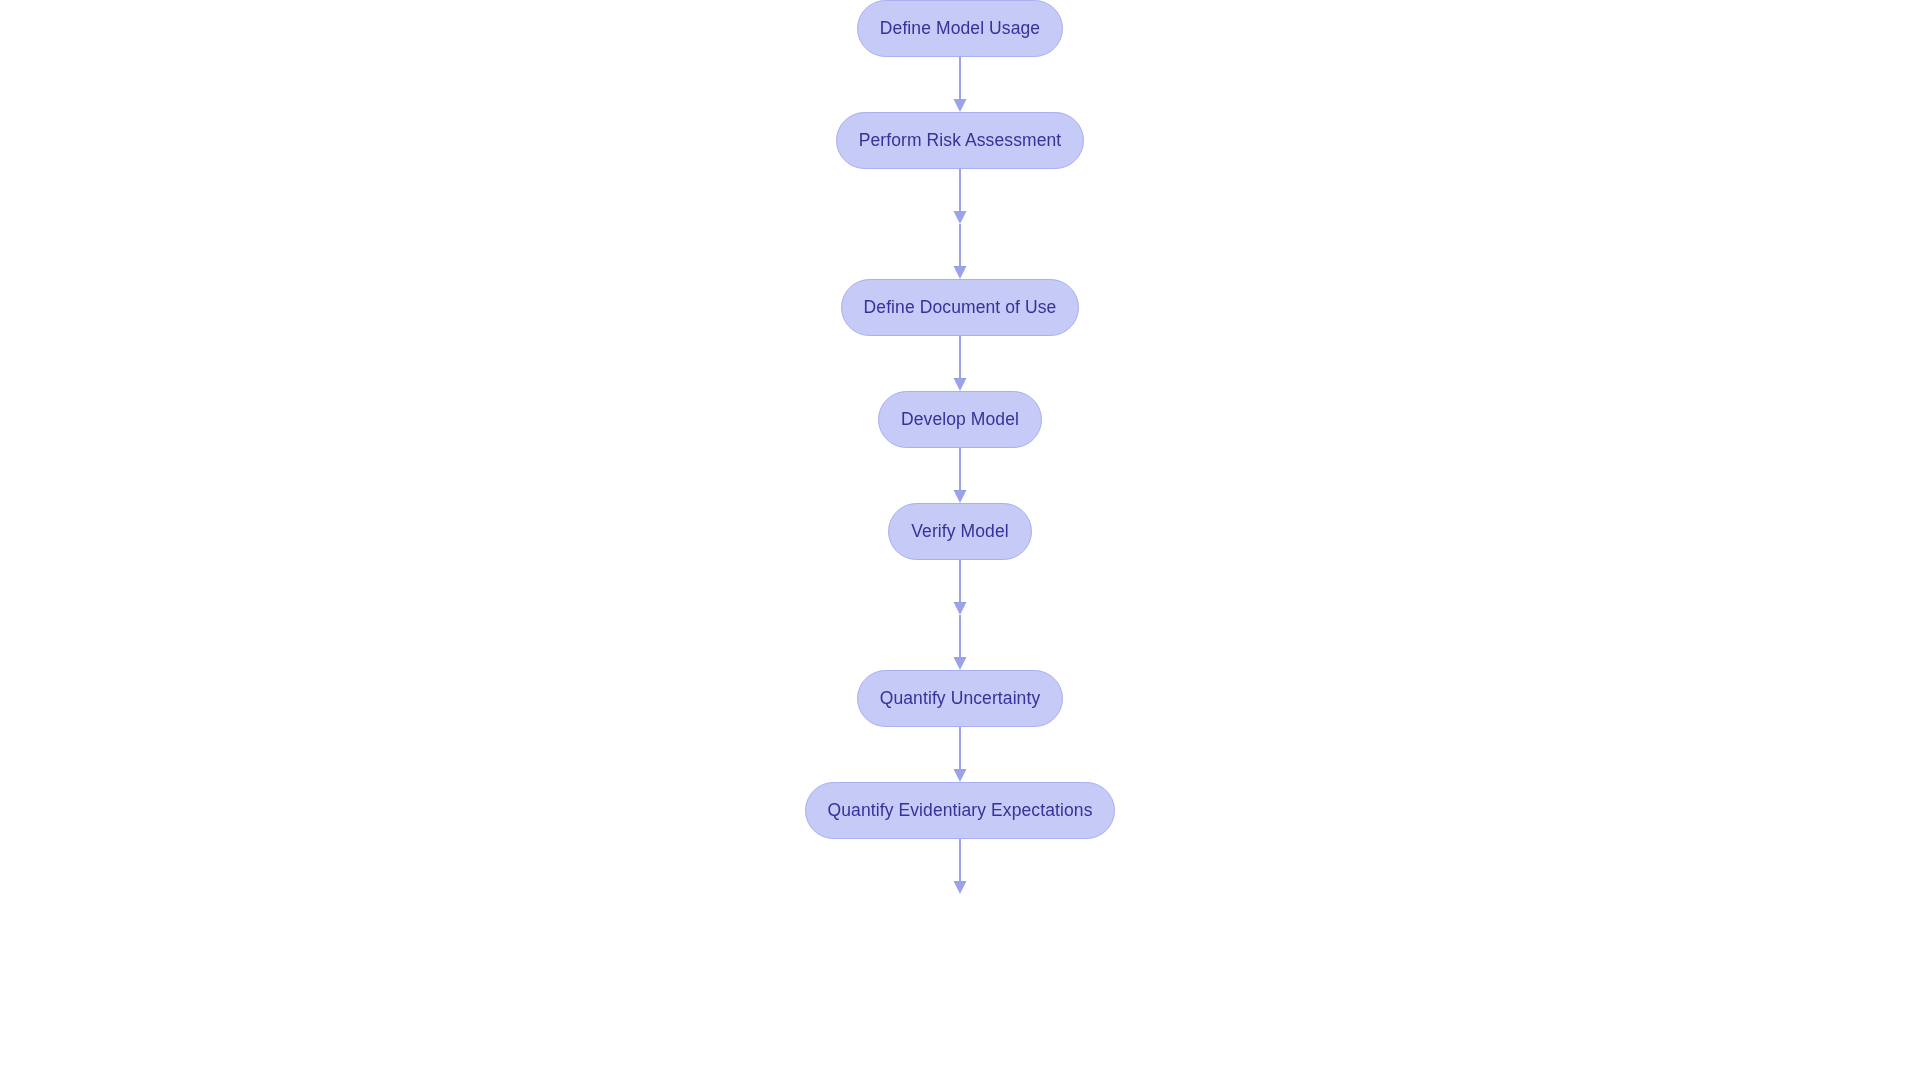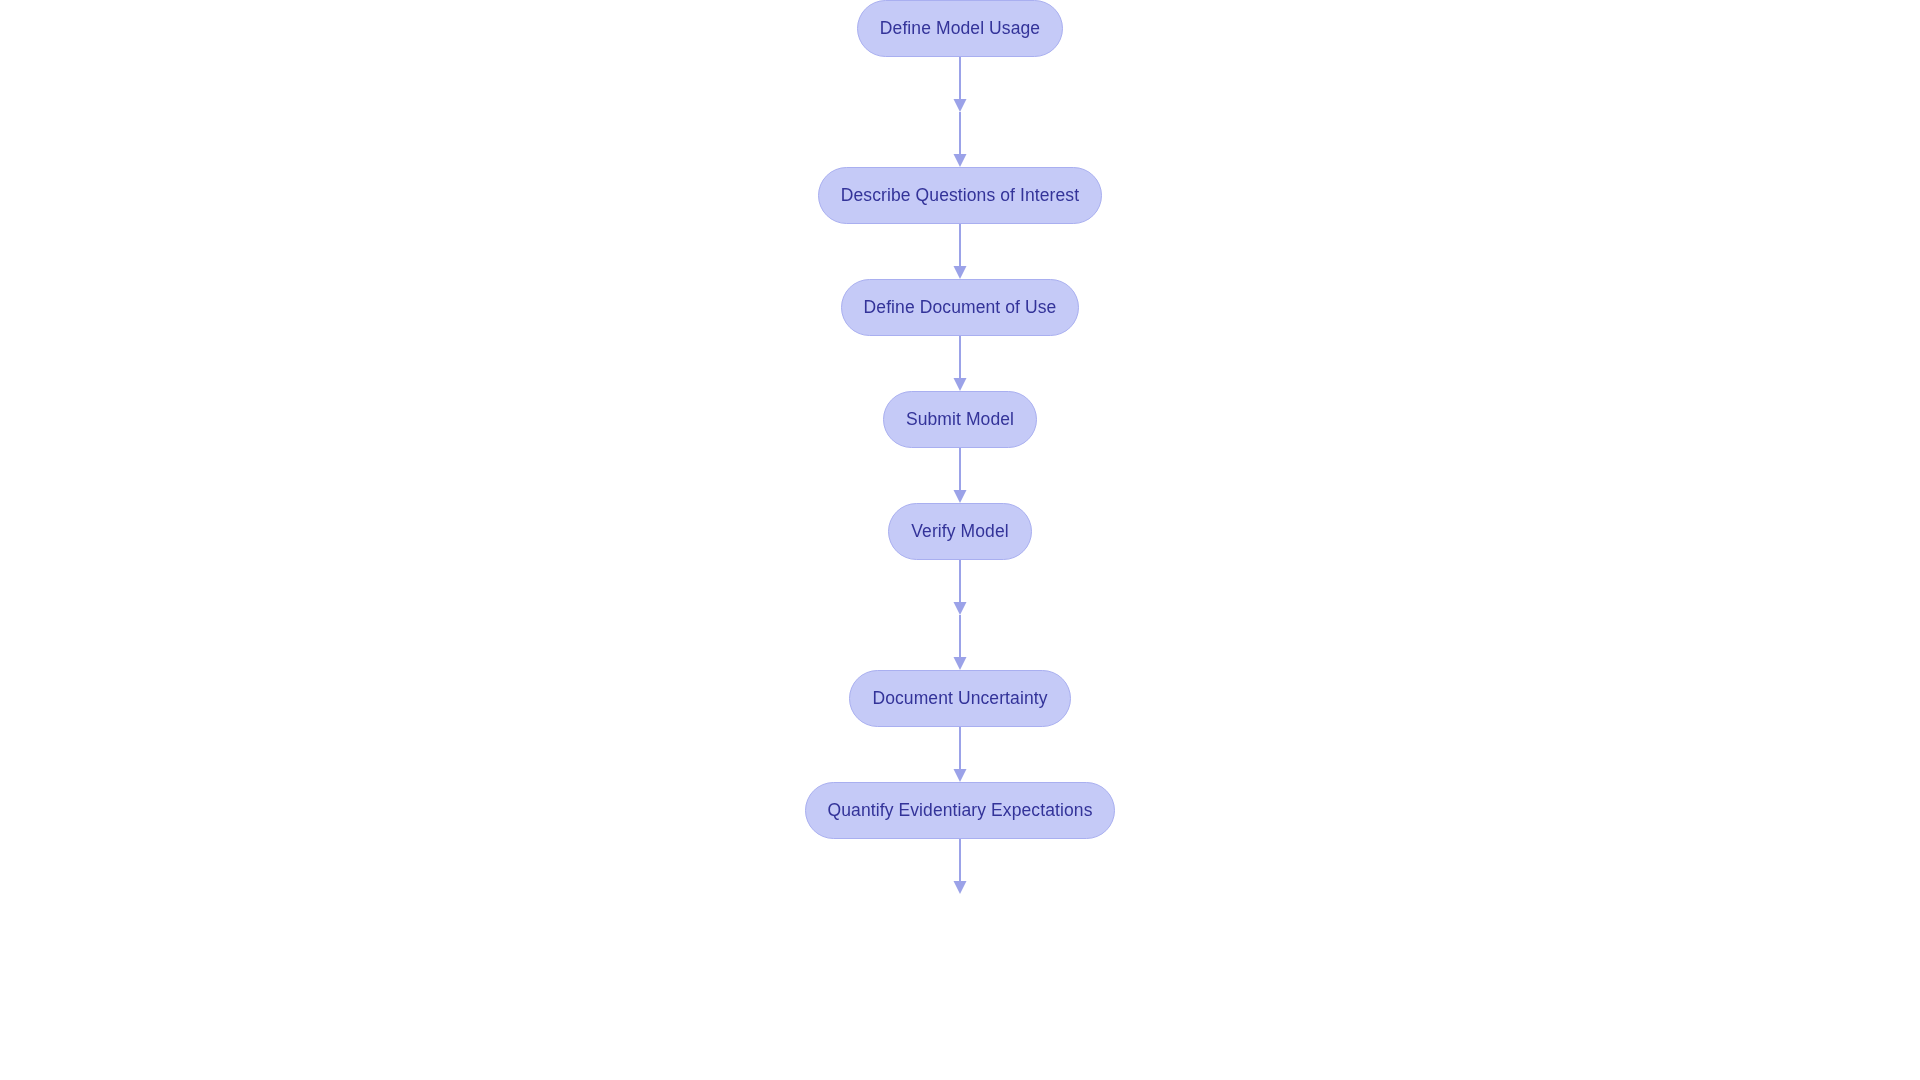--- a/index.html
+++ b/index.html
@@ -82,45 +82,45 @@
   <div id="flow-column" style="justify-content: flex-start;">
       <div class="flow-step">
         <div class="flow-node">
           <span>Define Model Usage</span>
         </div>
       </div>
       <svg class="flow-connector" viewBox="0 0 24 55" width="24" height="55">
         <line x1="12" y1="0" x2="12" y2="44"></line>
         <polygon points="12,55 5.5,42 18.5,42"></polygon>
       </svg>
+      <div class="flow-step">
+        <div class="flow-node">
+          <span>Perform Risk Assessment</span>
+        </div>
+      </div>
       <svg class="flow-connector" viewBox="0 0 24 55" width="24" height="55">
         <line x1="12" y1="0" x2="12" y2="44"></line>
         <polygon points="12,55 5.5,42 18.5,42"></polygon>
       </svg>
-      <div class="flow-step">
-        <div class="flow-node">
-          <span>Describe Questions of Interest</span>
-        </div>
-      </div>
       <svg class="flow-connector" viewBox="0 0 24 55" width="24" height="55">
         <line x1="12" y1="0" x2="12" y2="44"></line>
         <polygon points="12,55 5.5,42 18.5,42"></polygon>
       </svg>
       <div class="flow-step">
         <div class="flow-node">
           <span>Define Document of Use</span>
         </div>
       </div>
       <svg class="flow-connector" viewBox="0 0 24 55" width="24" height="55">
         <line x1="12" y1="0" x2="12" y2="44"></line>
         <polygon points="12,55 5.5,42 18.5,42"></polygon>
       </svg>
       <div class="flow-step">
         <div class="flow-node">
-          <span>Submit Model</span>
+          <span>Develop Model</span>
         </div>
       </div>
       <svg class="flow-connector" viewBox="0 0 24 55" width="24" height="55">
         <line x1="12" y1="0" x2="12" y2="44"></line>
         <polygon points="12,55 5.5,42 18.5,42"></polygon>
       </svg>
       <div class="flow-step">
         <div class="flow-node">
           <span>Verify Model</span>
         </div>
@@ -128,21 +128,21 @@
       <svg class="flow-connector" viewBox="0 0 24 55" width="24" height="55">
         <line x1="12" y1="0" x2="12" y2="44"></line>
         <polygon points="12,55 5.5,42 18.5,42"></polygon>
       </svg>
       <svg class="flow-connector" viewBox="0 0 24 55" width="24" height="55">
         <line x1="12" y1="0" x2="12" y2="44"></line>
         <polygon points="12,55 5.5,42 18.5,42"></polygon>
       </svg>
       <div class="flow-step">
         <div class="flow-node">
-          <span>Document Uncertainty</span>
+          <span>Quantify Uncertainty</span>
         </div>
       </div>
       <svg class="flow-connector" viewBox="0 0 24 55" width="24" height="55">
         <line x1="12" y1="0" x2="12" y2="44"></line>
         <polygon points="12,55 5.5,42 18.5,42"></polygon>
       </svg>
       <div class="flow-step">
         <div class="flow-node">
           <span>Quantify Evidentiary Expectations</span>
         </div>

